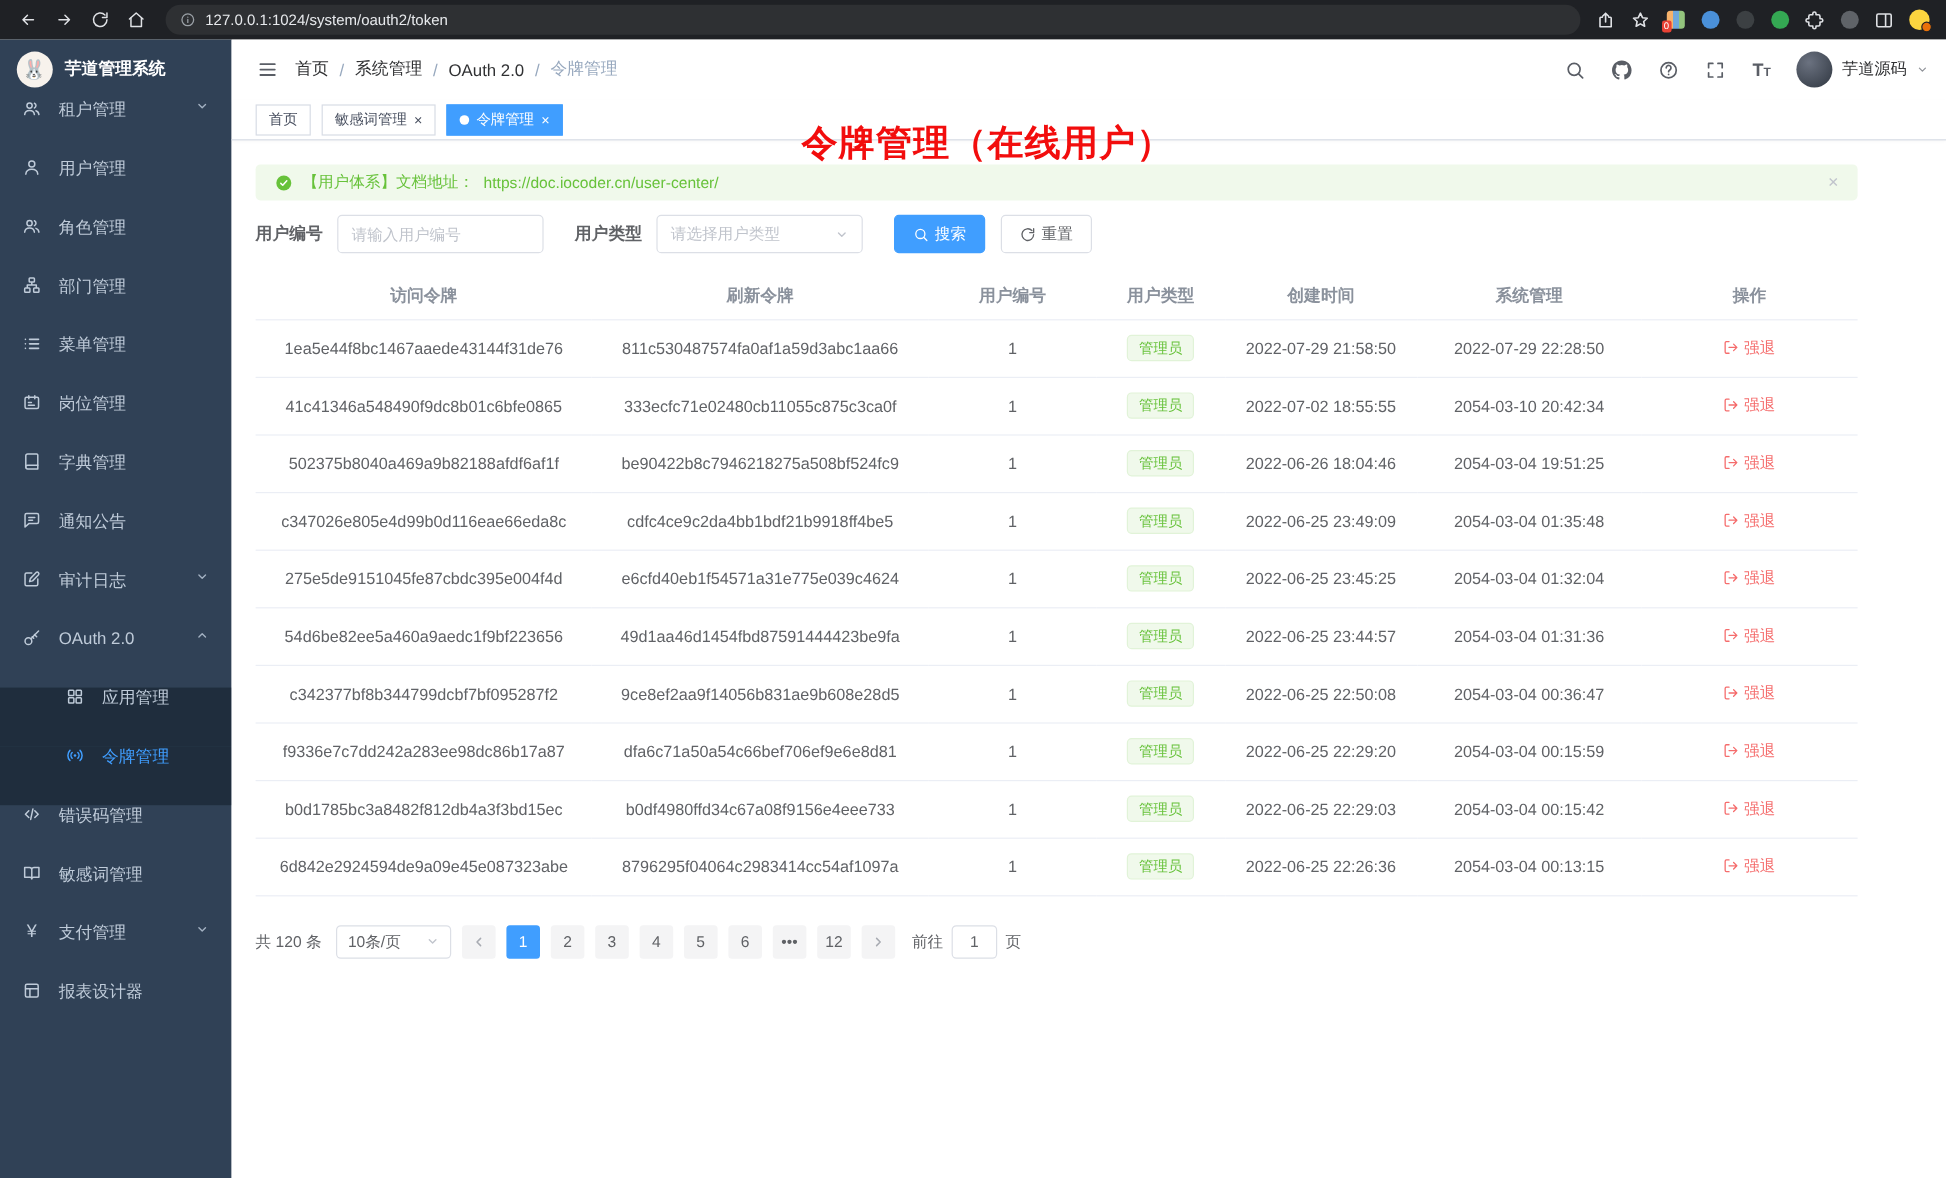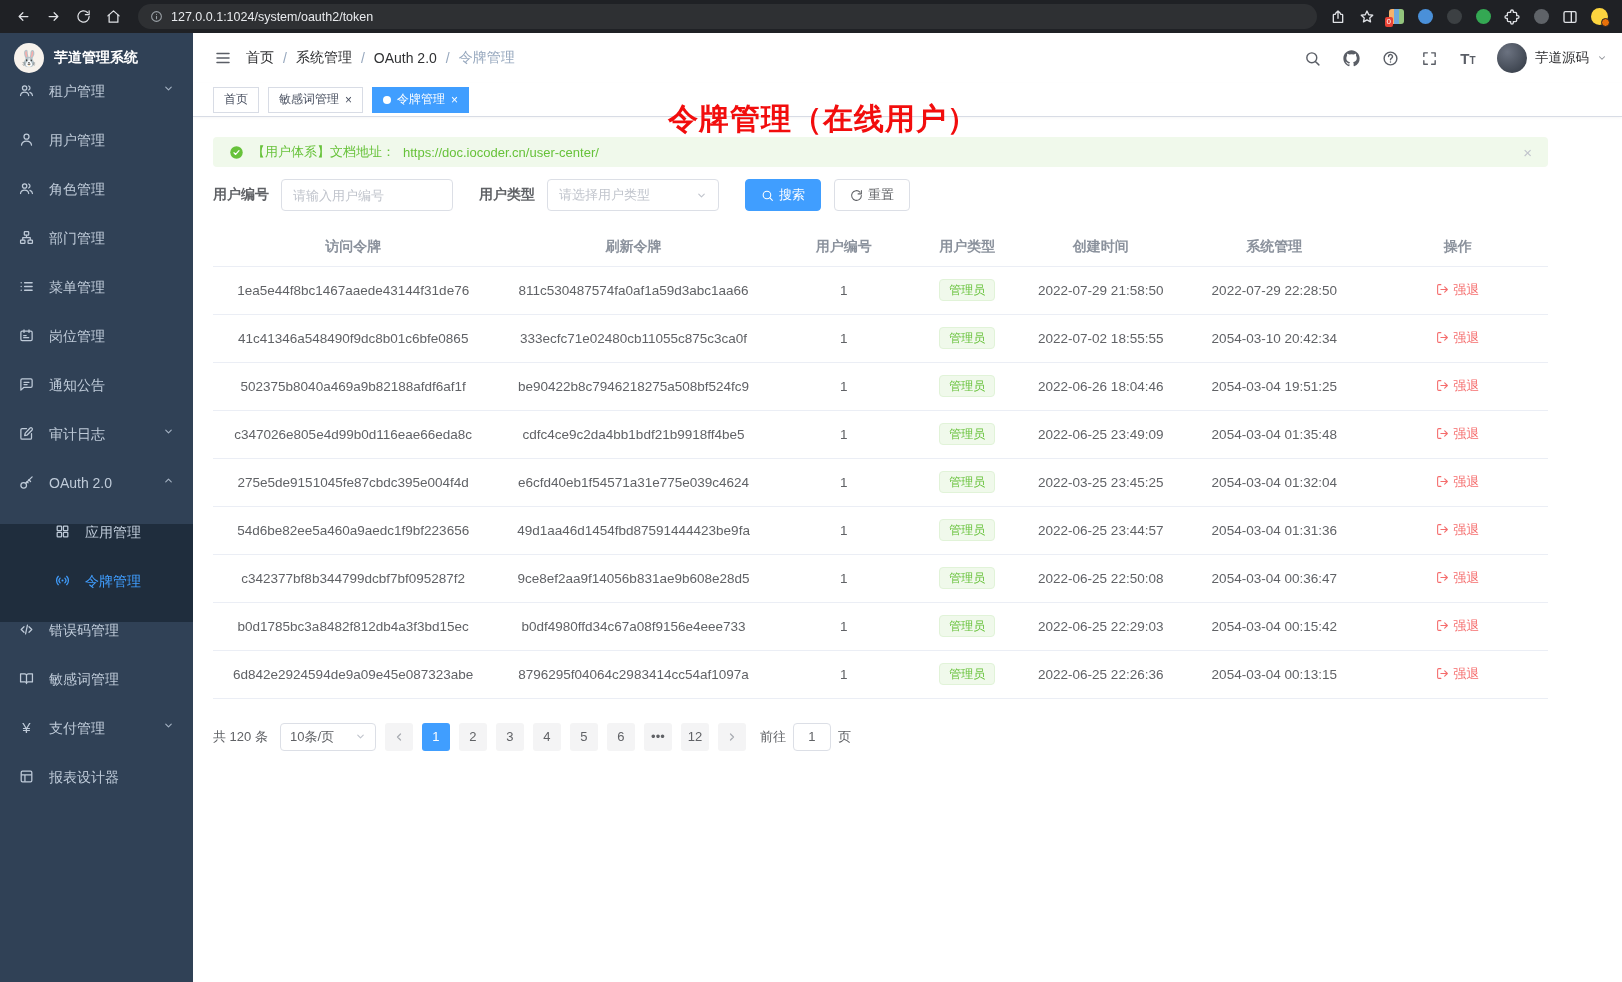--- a/index.html
+++ b/index.html
@@ -352,20 +352,26 @@
         <span>菜单管理</span>
       </div>
       <div class="menu-item">
         <svg class="mi ic">
             <use href="#i-badge"></use>
           </svg>
         <span>岗位管理</span>
       </div>
       <div class="menu-item">
         <svg class="mi ic">
+            <use href="#i-book"></use>
+          </svg>
+        <span>字典管理</span>
+      </div>
+      <div class="menu-item">
+        <svg class="mi ic">
             <use href="#i-chat"></use>
           </svg>
         <span>通知公告</span>
       </div>
       <div class="menu-item">
         <svg class="mi ic">
             <use href="#i-edit"></use>
           </svg>
         <span>审计日志</span>
         <svg class="chev ic">
@@ -617,21 +623,21 @@
               </a>
             </td>
           </tr>
             <tr>
             <td>275e5de9151045fe87cbdc395e004f4d</td>
             <td>e6cfd40eb1f54571a31e775e039c4624</td>
             <td>1</td>
             <td>
               <span class="tag">管理员</span>
             </td>
-            <td>2022-03-25 23:45:25</td>
+            <td>2022-06-25 23:45:25</td>
             <td>2054-03-04 01:32:04</td>
             <td>
               <a class="danger-link">
                 <svg class="ic">
                     <use href="#i-logout"></use>
                   </svg>
                 <span>强退</span>
               </a>
             </td>
           </tr>
@@ -655,20 +661,38 @@
           </tr>
             <tr>
             <td>c342377bf8b344799dcbf7bf095287f2</td>
             <td>9ce8ef2aa9f14056b831ae9b608e28d5</td>
             <td>1</td>
             <td>
               <span class="tag">管理员</span>
             </td>
             <td>2022-06-25 22:50:08</td>
             <td>2054-03-04 00:36:47</td>
+            <td>
+              <a class="danger-link">
+                <svg class="ic">
+                    <use href="#i-logout"></use>
+                  </svg>
+                <span>强退</span>
+              </a>
+            </td>
+          </tr>
+            <tr>
+            <td>f9336e7c7dd242a283ee98dc86b17a87</td>
+            <td>dfa6c71a50a54c66bef706ef9e6e8d81</td>
+            <td>1</td>
+            <td>
+              <span class="tag">管理员</span>
+            </td>
+            <td>2022-06-25 22:29:20</td>
+            <td>2054-03-04 00:15:59</td>
             <td>
               <a class="danger-link">
                 <svg class="ic">
                     <use href="#i-logout"></use>
                   </svg>
                 <span>强退</span>
               </a>
             </td>
           </tr>
             <tr>

